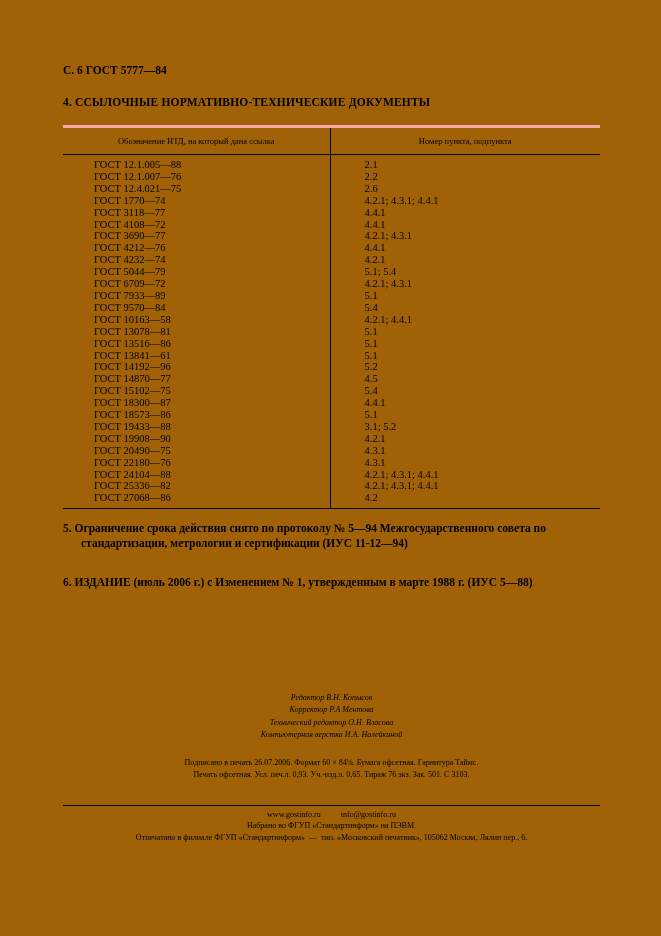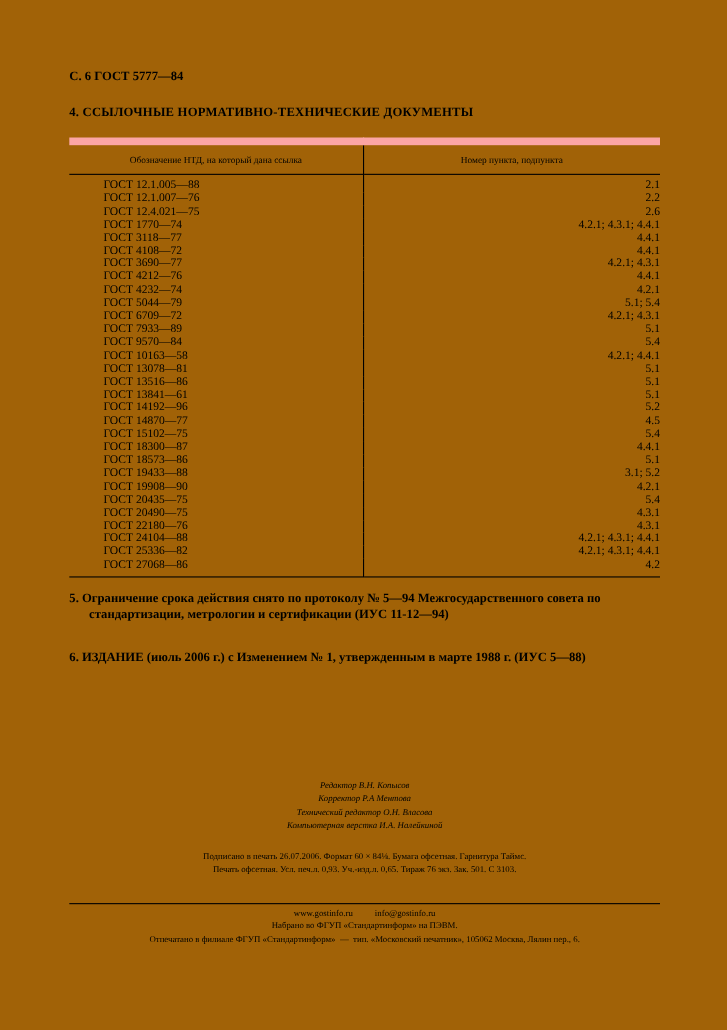--- a/index.html
+++ b/index.html
@@ -24,21 +24,21 @@
   .section-title {
     margin-top: 20px;
     font-size: 11.5px;
     font-weight: bold;
     letter-spacing: 0.2px;
   }
   table.ntd-table {
     margin-top: 17px;
     width: 537px;
     border-collapse: collapse;
-    border-top: 7px solid #fca5a5;
+    border-top: 3px solid #fca5a5;
     border-bottom: 1px solid #000;
   }
   table.ntd-table th {
     font-size: 8.5px;
     font-weight: normal;
     text-align: center;
     vertical-align: middle;
     padding: 8px 4px;
     border-bottom: 1px solid #000;
   }
@@ -48,21 +48,21 @@
     width: 267px;
   }
   table.ntd-table td {
     font-size: 10.5px;
     line-height: 11.9px;
     padding: 0;
     vertical-align: top;
     white-space: nowrap;
   }
   table.ntd-table td:first-child { padding-left: 31px; }
-  table.ntd-table td:last-child  { padding-left: 34px; text-align: right; }
+  table.ntd-table td:last-child  { padding-left: 34px; }
   table.ntd-table tbody tr:first-child td { padding-top: 4px; }
   table.ntd-table tbody tr:last-child td  { padding-bottom: 4px; }
   .para {
     margin-top: 12px;
     width: 537px;
     font-size: 11.5px;
     font-weight: bold;
     line-height: 1.3;
     padding-left: 18px;
     text-indent: -18px;
@@ -202,24 +202,20 @@
           </tr>
           <tr>
             <td>ГОСТ 19433—88</td>
             <td>3.1; 5.2</td>
           </tr>
           <tr>
             <td>ГОСТ 19908—90</td>
             <td>4.2.1</td>
           </tr>
           <tr>
-            <td>ГОСТ 20435—75</td>
-            <td>5.4</td>
-          </tr>
-          <tr>
             <td>ГОСТ 20490—75</td>
             <td>4.3.1</td>
           </tr>
           <tr>
             <td>ГОСТ 22180—76</td>
             <td>4.3.1</td>
           </tr>
           <tr>
             <td>ГОСТ 24104—88</td>
             <td>4.2.1; 4.3.1; 4.4.1</td>

